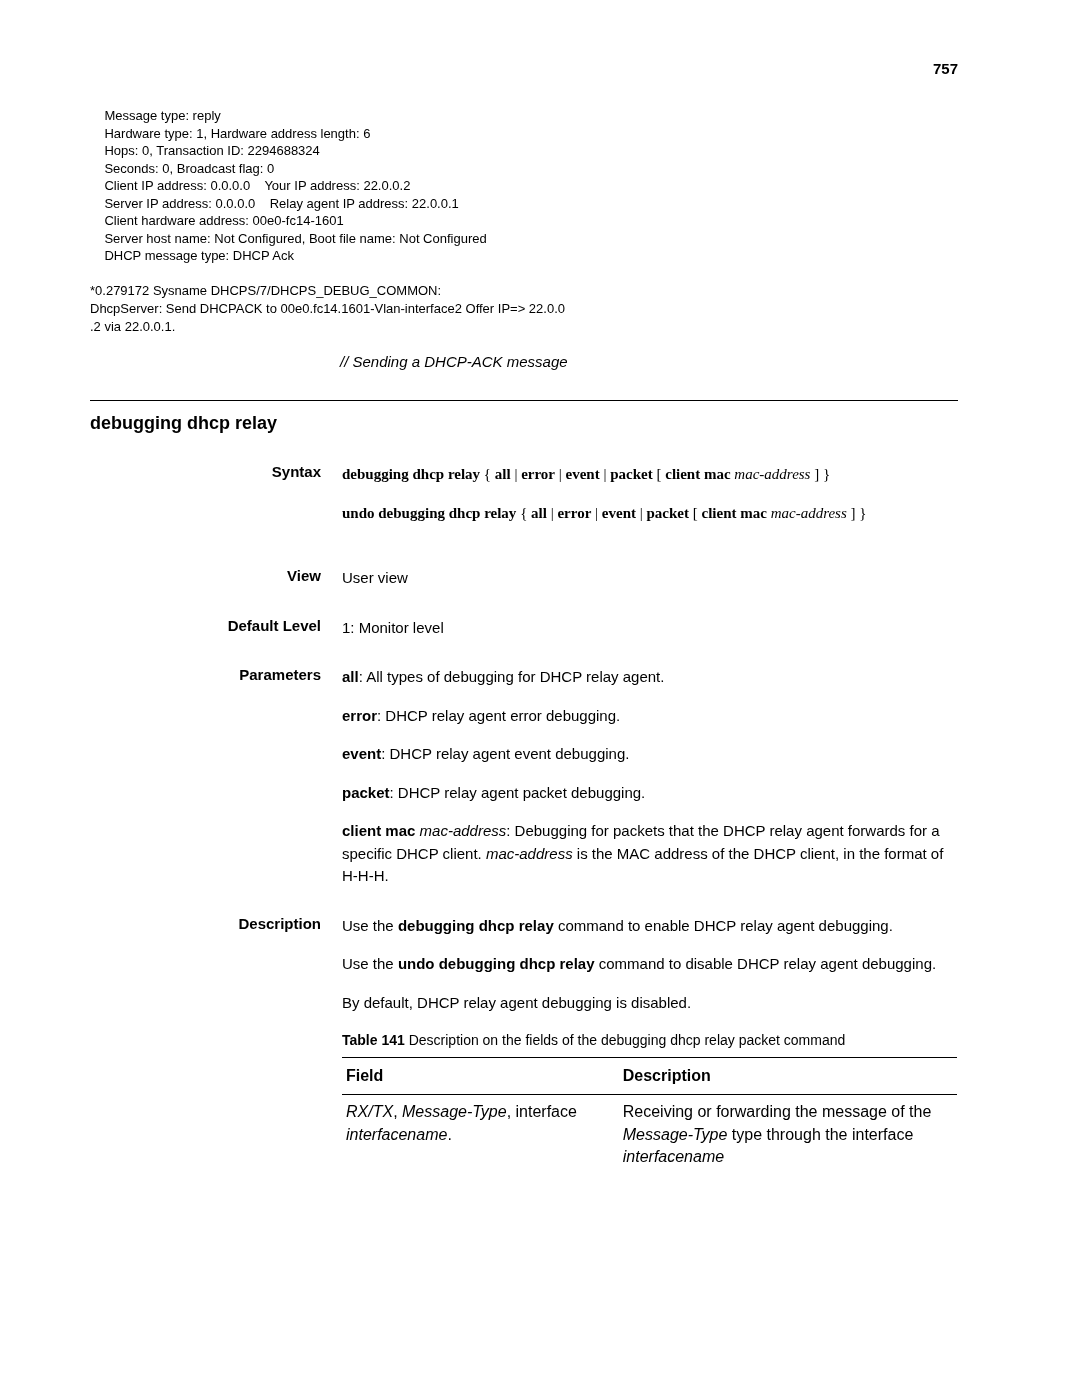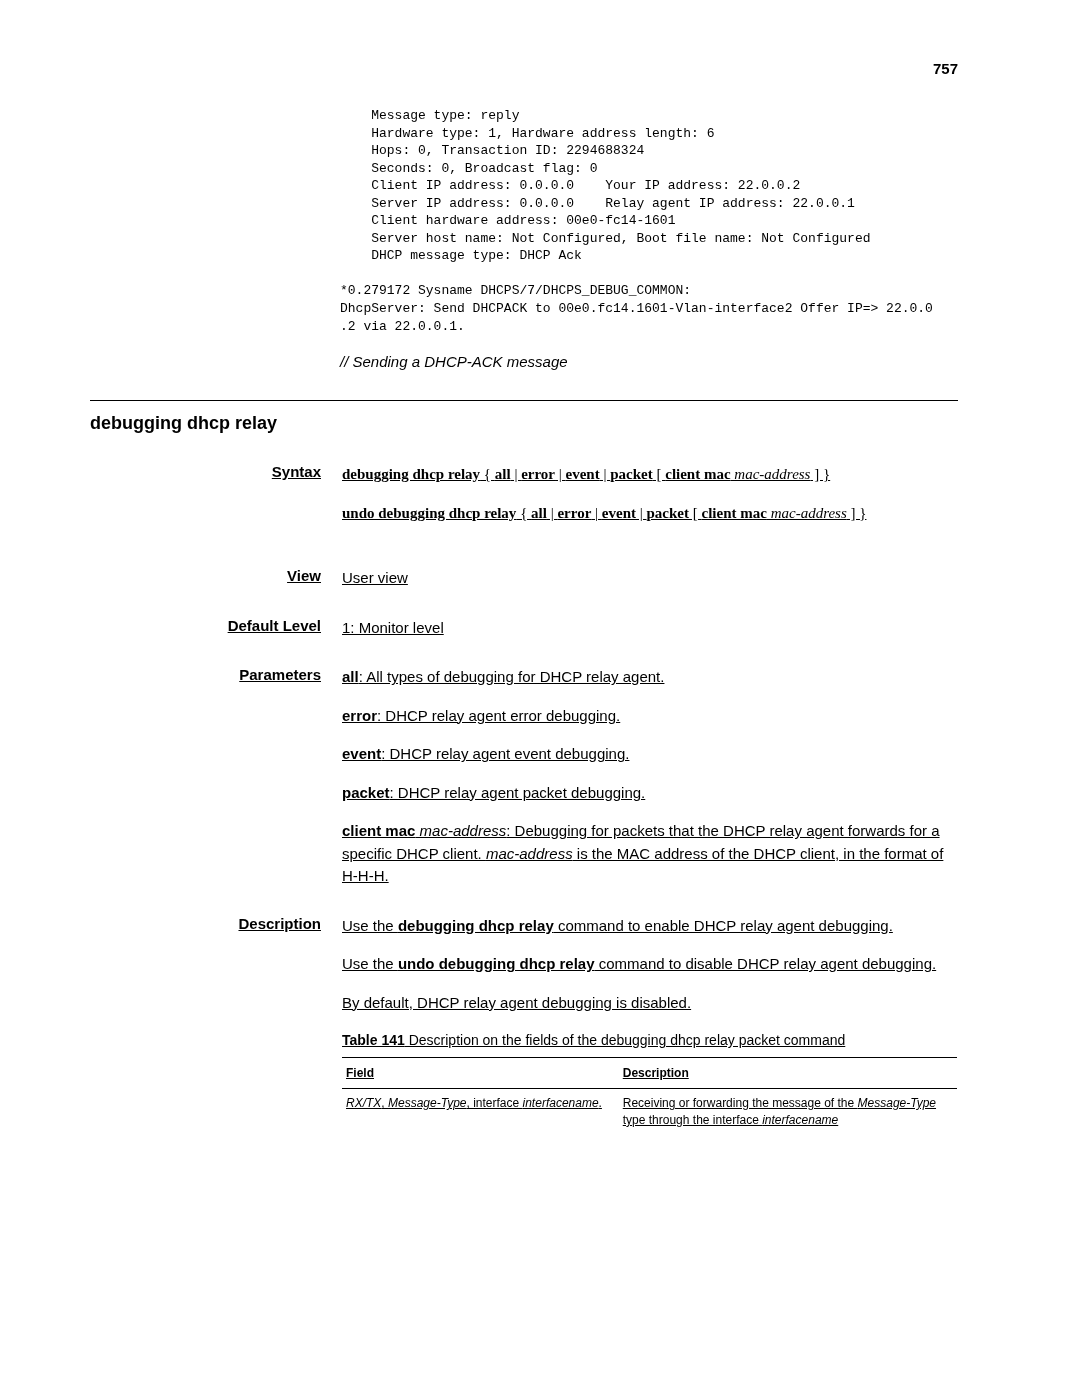--- a/index.html
+++ b/index.html
@@ -16,45 +16,43 @@
     padding: 60px 90px 60px 90px;
     box-sizing: border-box;
   }
   .pgnum {
     text-align: right;
     font-weight: 700;
     font-size: 15px;
     margin-bottom: 30px;
   }
   .pre {
-    font-family: Liberation Mono, monospace;
+    font-family: Liberation Sans, sans-serif;
     font-size: 13px;
     white-space: pre;
     line-height: 1.35;
-    margin-left: 250px;
   }
   .comment {
     font-style: italic;
     margin: 18px 0 30px 250px;
     font-size: 15px;
   }
   hr.th {
     border: none;
     border-top: 1.2px solid #000;
     margin: 0 0 12px 0;
   }
   .cmd-title {
     font-weight: 700;
     font-size: 18px;
     margin: 8px 0 28px 0;
   }
   table.layout {
     border-collapse: collapse;
     width: 100%;
-    text-decoration: underline;
   }
   table.layout > tbody > tr > td {
     vertical-align: top;
     padding-bottom: 26px;
   }
   td.label {
     width: 230px;
     text-align: right;
     font-weight: 700;
     padding-right: 20px;
@@ -72,21 +70,21 @@
   .param-line:last-child { margin-bottom: 0; }
   .desc-line { margin-bottom: 16px; }
   .desc-line:last-child { margin-bottom: 0; }
   .tbl-cap { margin-top: 2px; font-size: 14px; }
   .tbl-cap .bold { font-weight: 700; }
 
   table.fields {
     border-collapse: collapse;
     width: 100%;
     margin-top: 6px;
-    font-size: 12px;
+    font-size: 16px;
   }
   table.fields thead tr { border-top: 1.2px solid #000; border-bottom: 1px solid #000; }
   table.fields th {
     text-align: left;
     font-weight: 700;
     padding: 6px 4px;
   }
   table.fields td {
     padding: 6px 4px 8px 4px;
     vertical-align: top;

